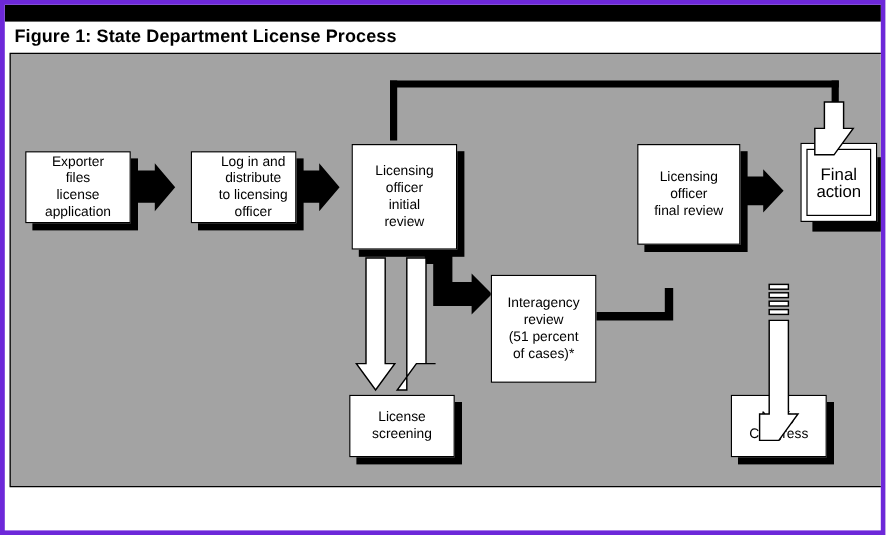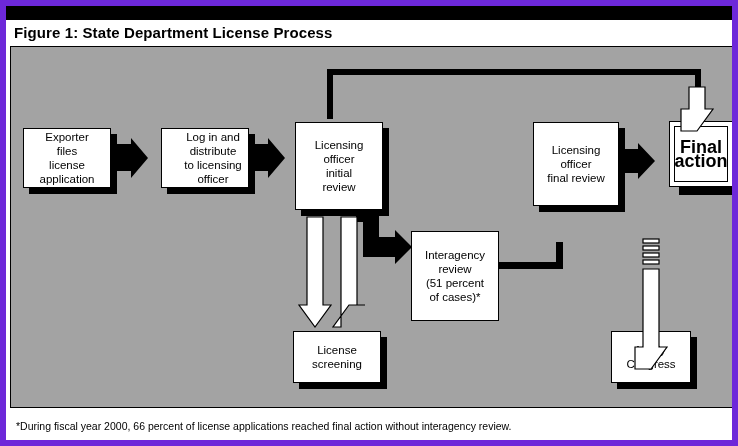--- a/index.html
+++ b/index.html
@@ -8,21 +8,21 @@
     background: #ffffff;
   }
   body {
     font-family: "Liberation Sans", sans-serif;
   }
   #page {
     position: relative;
     width: 738px;
     height: 446px;
     background: #ffffff;
-    border: 6px solid #6d28d9;
+    border: 4px solid #6d28d9;
     box-sizing: border-box;
     overflow: hidden;
   }
   
   .top-bar {
     position: absolute;
     left: 0;
     top: 0;
     width: 736px;
     height: 14px;
@@ -81,22 +81,22 @@
     color: #000000;
     z-index: 5;
   }
   
   .shadow {
     position: absolute;
     background: #000000;
     z-index: 4;
   }
   .box.final {
-    font-weight: bold;
-    font-size: 18px;
+    font-weight: normal;
+    font-size: 14px;
   }
   .final-outer {
     position: absolute;
     box-sizing: border-box;
     border: 1px solid #000000;
     background: #ffffff;
     z-index: 5;
   }
   
   svg.links {
@@ -199,15 +199,14 @@
         <rect x="632" y="192" width="16" height="4"></rect>
         <rect x="632" y="199" width="16" height="4"></rect>
         <rect x="632" y="206" width="16" height="4"></rect>
         <rect x="632" y="213" width="16" height="4"></rect>
       </g>
     </svg>
 
   </div>
 
   <div class="footnote-rule"></div>
-  <div class="footnote">*During fiscal year 2000, 66 percent of license applications reached final action without interagency review.</div>
 
 </div>
 
 </body></html>

